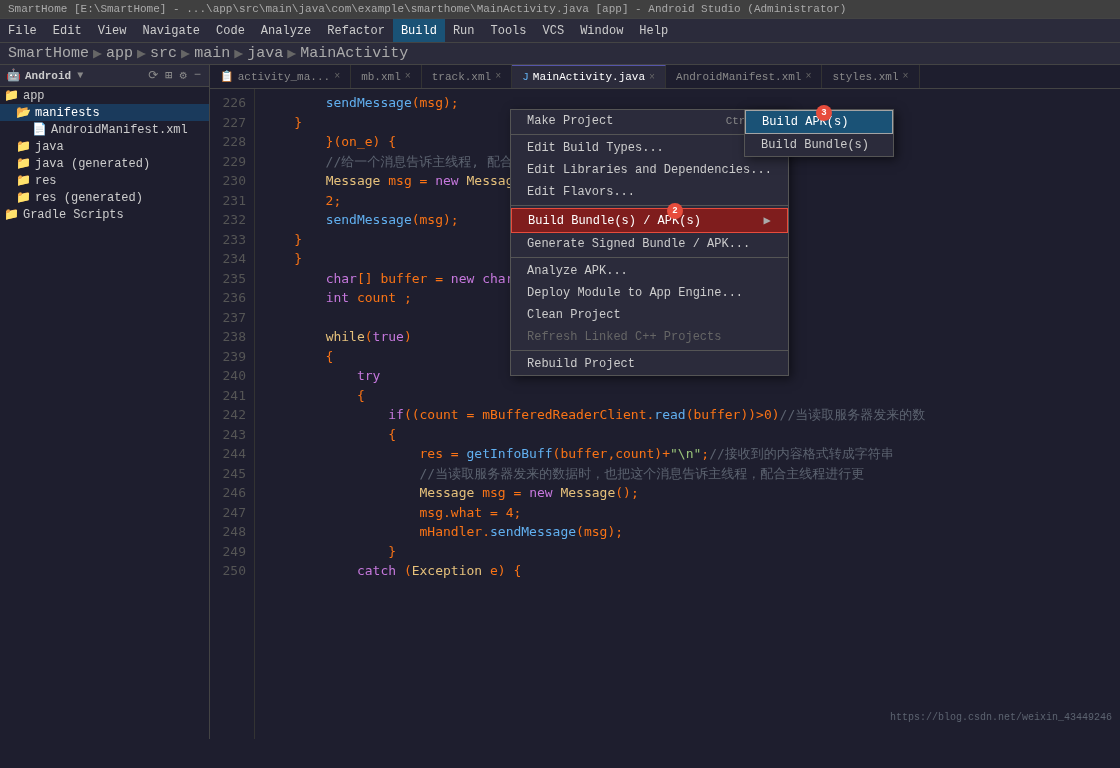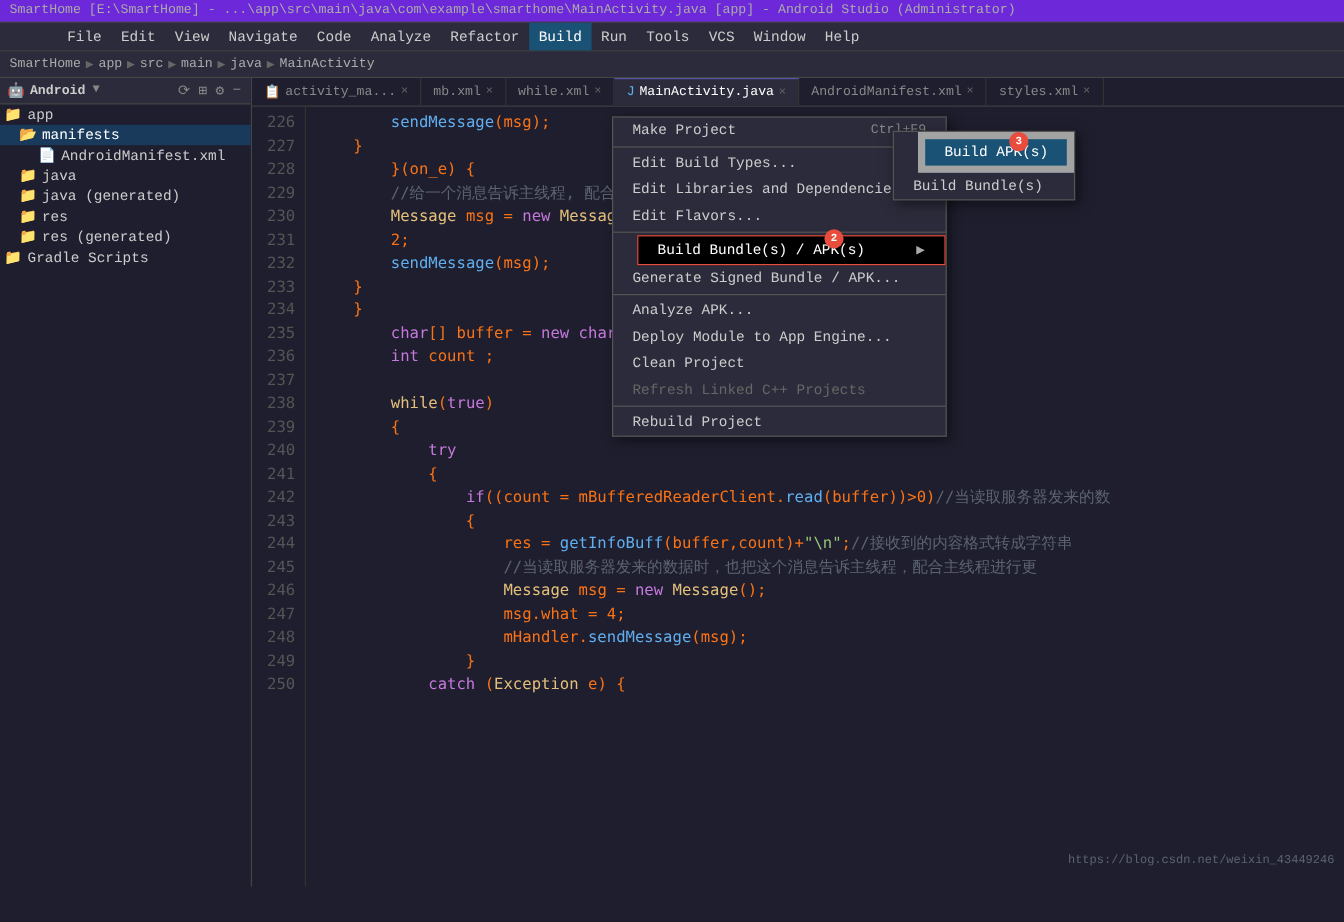--- a/index.html
+++ b/index.html
@@ -1,56 +1,55 @@
 <!DOCTYPE html>
 <html><head>
   <meta charset="utf-8">
   <style>
     * { margin: 0; padding: 0; box-sizing: border-box; }
     body { width: 1120px; height: 768px; overflow: hidden; font-family: 'Consolas', 'Courier New', monospace; font-size: 12px; background: #1e1e2e; color: #cdd6f4; }
 
     
     #title-bar {
-      background: #6d28d9;
+      background: #404040;
       color: #aaa;
       font-size: 11px;
       padding: 3px 8px;
       border-bottom: 1px solid #444;
       white-space: nowrap;
       overflow: hidden;
     }
 
     
     #menu-bar {
       background: #2b2b3b;
       display: flex;
       align-items: center;
       height: 24px;
       border-bottom: 1px solid #444;
       font-size: 12px;
       color: #ccc;
-      padding-left: 48px;
     }
     .menu-item {
       padding: 2px 8px;
       cursor: pointer;
       height: 100%;
       display: flex;
       align-items: center;
     }
     .menu-item.highlighted { background: #1a5276; color: #fff; }
 
     
     #breadcrumb {
       background: #2b2b3b;
       height: 22px;
       display: flex;
       align-items: center;
       padding: 0 8px;
-      font-size: 11px;
+      font-size: 15px;
       color: #aaa;
       border-bottom: 1px solid #444;
       gap: 4px;
     }
     .breadcrumb-sep { color: #666; }
 
     
     #main-layout {
       display: flex;
       height: calc(768px - 24px - 24px - 22px - 24px);
@@ -137,39 +136,39 @@
     .fn { color: #61afef; }
     .str { color: #98c379; }
     .cm { color: #5c6370; }
     .plain { color: #f97316; }
     .type { color: #e5c07b; }
     .while-kw { color: #e5c07b; }
 
     
     #build-menu {
       position: absolute;
-      top: 32px;
+      top: 44px;
       left: 300px;
       background: #2b2b3b;
       border: 1px solid #555;
       min-width: 220px;
       z-index: 100;
       box-shadow: 3px 3px 10px rgba(0,0,0,0.5);
       font-size: 12px;
     }
     .dropdown-item {
       padding: 4px 16px;
       cursor: pointer;
       color: #ccc;
       display: flex;
       align-items: center;
       justify-content: space-between;
       white-space: nowrap;
     }
-    .dropdown-item.highlighted-item { background: #000000; border: 1px solid #e74c3c; color: #fff; margin-left: 20px; }
+    .dropdown-item.highlighted-item { background: #7f1d1d; border: 1px solid #e74c3c; color: #fff; }
     .dropdown-item.disabled { color: #666; cursor: default; }
     .dropdown-item .shortcut { color: #888; font-size: 11px; margin-left: 20px; }
     .dropdown-item .arrow { color: #aaa; }
     .dropdown-sep { height: 1px; background: #555; margin: 2px 0; }
 
     
     #build-apk-submenu {
       position: absolute;
       top: 44px;
       left: 534px;
@@ -179,21 +178,21 @@
       z-index: 101;
       box-shadow: 3px 3px 10px rgba(0,0,0,0.5);
       font-size: 12px;
     }
     .sub-item {
       padding: 4px 16px;
       cursor: pointer;
       color: #ccc;
       white-space: nowrap;
     }
-    .sub-item.active { background: #1a5276; border: 6px solid #a3a3a3; color: #fff; margin-left: 20px; }
+    .sub-item.active { background: #1a5276; border: 1px solid #a3a3a3; color: #fff; }
 
     
     .right-info {
       position: absolute;
       bottom: 16px;
       right: 8px;
       color: #5c6370;
       font-size: 10px;
       text-align: center;
     }
@@ -305,21 +304,21 @@
       <div class="tab">
         <span style="color:#e5c07b;">📋</span>
         <span>activity_ma...</span>
         <span class="close-btn">×</span>
       </div>
       <div class="tab">
         <span>mb.xml</span>
         <span class="close-btn">×</span>
       </div>
       <div class="tab">
-        <span>while.xml</span>
+        <span>track.xml</span>
         <span class="close-btn">×</span>
       </div>
       <div class="tab active">
         <span style="color:#61afef;">J</span>
         <span>MainActivity.java</span>
         <span class="close-btn">×</span>
       </div>
       <div class="tab">
         <span>AndroidManifest.xml</span>
         <span class="close-btn">×</span>

